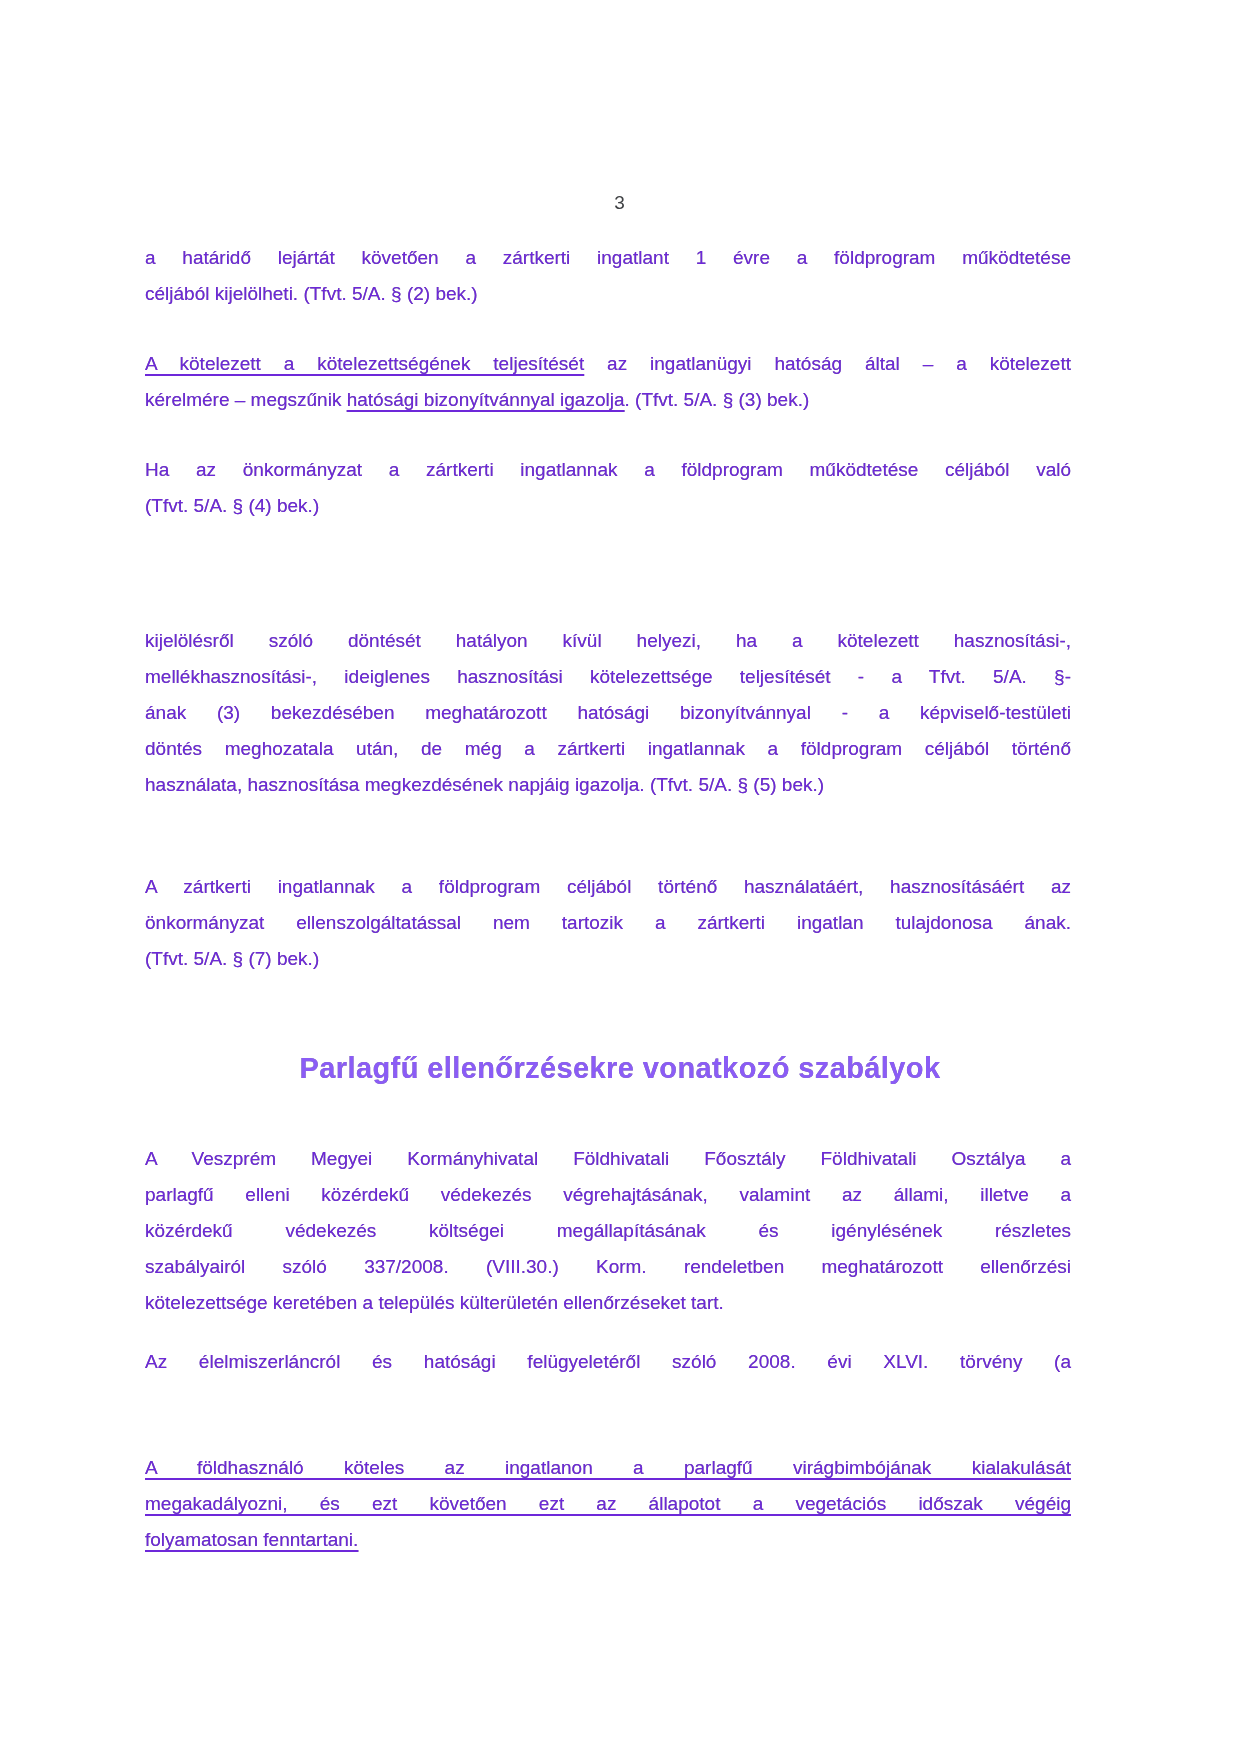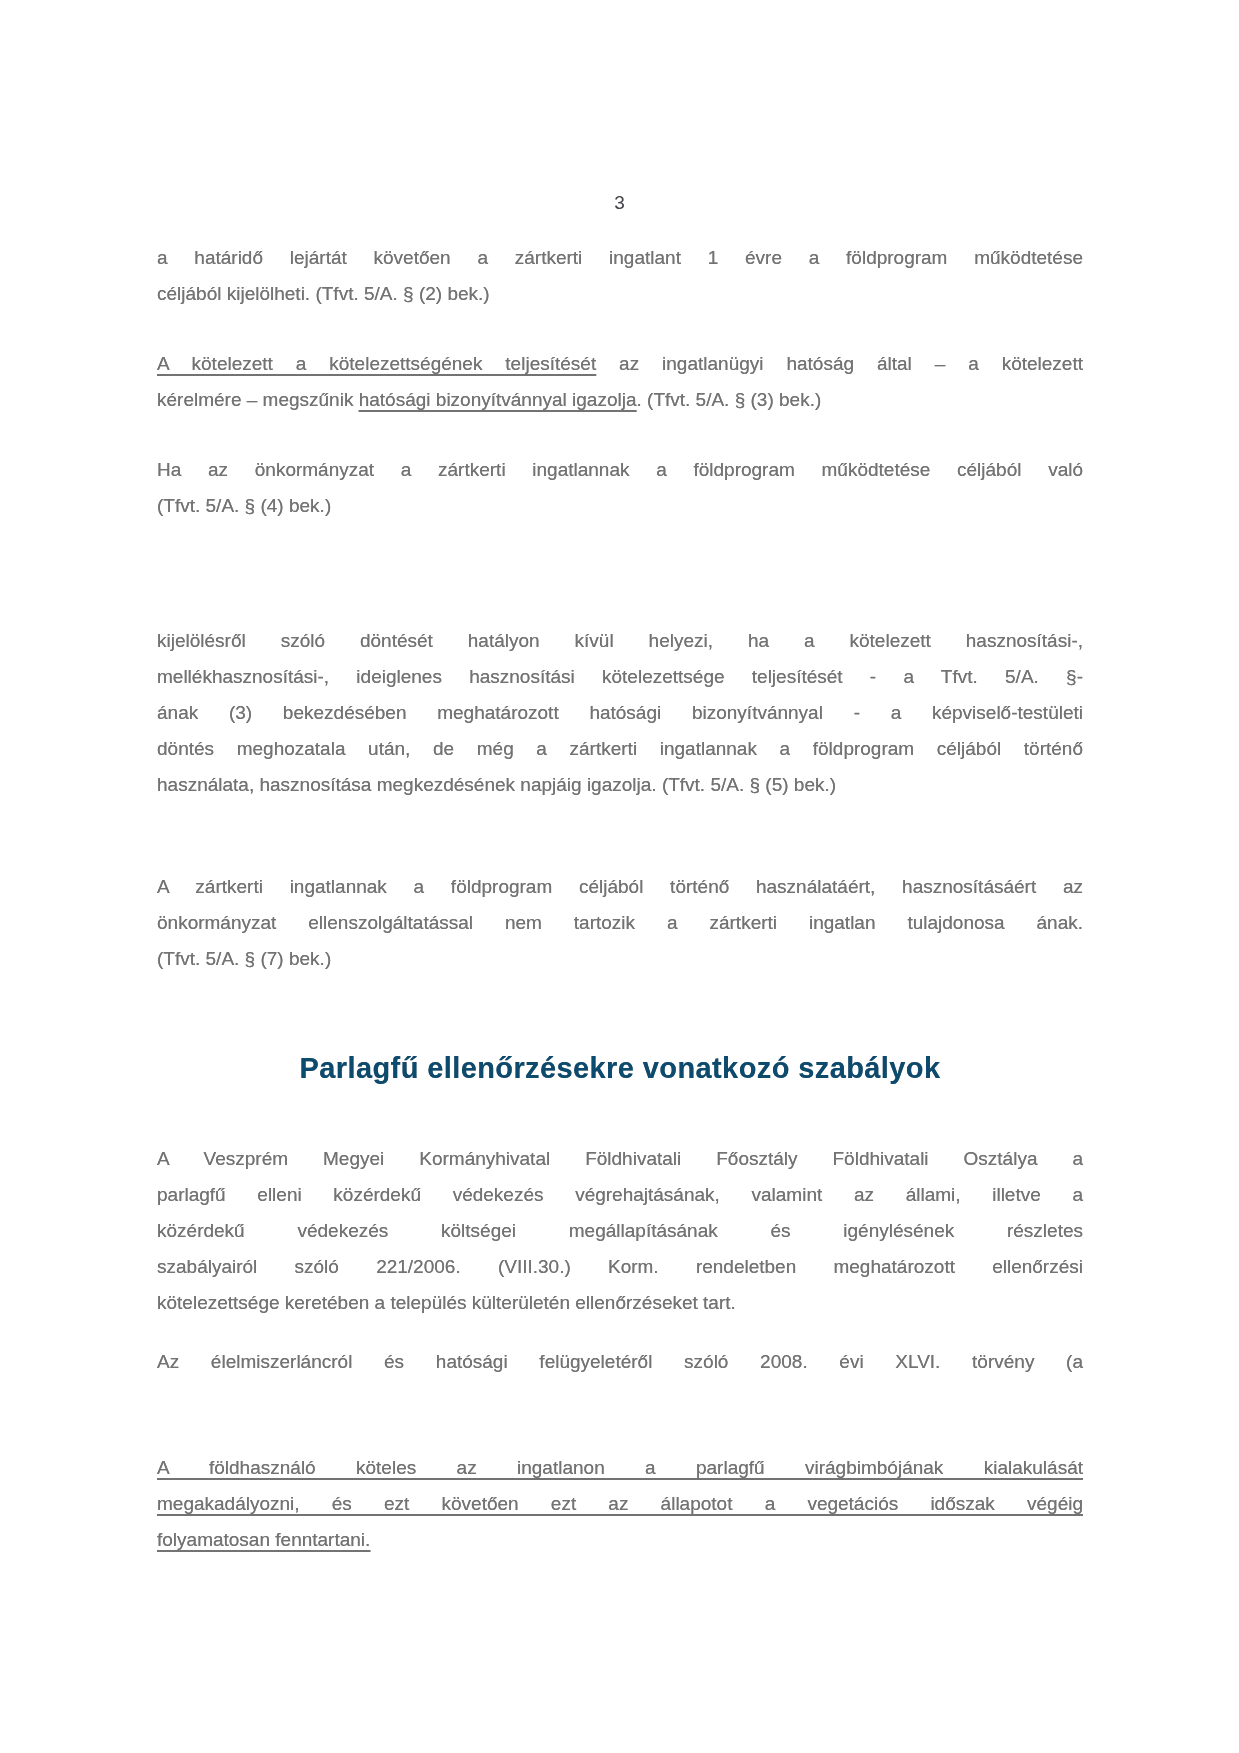--- a/index.html
+++ b/index.html
@@ -9,33 +9,33 @@
     background:#ffffff;
     overflow:hidden;
     font-family:"Liberation Sans","DejaVu Sans",sans-serif;
     color:#3f4144;
   }
   .pageno{
     position:absolute;top:190px;left:0;width:1239px;
     text-align:center;font-size:19px;line-height:26px;color:#3f4144;
   }
   .block{
-    position:absolute;left:157px;width:926px;
+    position:absolute;left:145px;width:926px;
     font-size:19px;line-height:36px;
-    color:#737373;
+    color:#6d28d9;
     text-shadow:0 0 .5px rgba(64,66,70,.65);
   }
   .line{text-align:justify;text-align-last:justify;}
   .line.last{text-align-last:left;}
   .u{text-decoration:underline;text-underline-offset:4px;text-decoration-thickness:1.5px;}
   .heading{
     position:absolute;top:1048px;left:157px;width:926px;
     text-align:center;
     font-size:29px;font-weight:bold;line-height:40px;
-    color:#0c4a6e;letter-spacing:.4px;
+    color:#8b5cf6;letter-spacing:.4px;
     text-shadow:0 0 .6px rgba(70,72,76,.7);
   }
 </style>
 </head>
 <body>
 
 <div class="page">
   <div class="pageno">3</div>
   <div class="heading">Parlagfű ellenőrzésekre vonatkozó szabályok</div>
 
@@ -60,21 +60,21 @@
     </div>
     <div class="block" style="top: 869px;">
       <div class="line"><span>A zártkerti ingatlannak a földprogram céljából történő használatáért, hasznosításáért az</span></div>
       <div class="line"><span>önkormányzat ellenszolgáltatással nem tartozik a zártkerti ingatlan tulajdonosa ának.</span></div>
       <div class="line last"><span>(Tfvt. 5/A. § (7) bek.)</span></div>
     </div>
     <div class="block" style="top: 1141px;">
       <div class="line"><span>A Veszprém Megyei Kormányhivatal Földhivatali Főosztály Földhivatali Osztálya a</span></div>
       <div class="line"><span>parlagfű elleni közérdekű védekezés végrehajtásának, valamint az állami, illetve a</span></div>
       <div class="line"><span>közérdekű védekezés költségei megállapításának és igénylésének részletes</span></div>
-      <div class="line"><span>szabályairól szóló 221/2006. (VIII.30.) Korm. rendeletben meghatározott ellenőrzési</span></div>
+      <div class="line"><span>szabályairól szóló 337/2008. (VIII.30.) Korm. rendeletben meghatározott ellenőrzési</span></div>
       <div class="line last"><span>kötelezettsége keretében a település külterületén ellenőrzéseket tart.</span></div>
     </div>
     <div class="block" style="top: 1344px;">
       <div class="line"><span>Az élelmiszerláncról és hatósági felügyeletéről szóló 2008. évi XLVI. törvény (a</span></div>
     </div>
     <div class="block" style="top: 1450px;">
       <div class="line"><span class="u">A földhasználó köteles az ingatlanon a parlagfű virágbimbójának kialakulását</span></div>
       <div class="line"><span class="u">megakadályozni, és ezt követően ezt az állapotot a vegetációs időszak végéig</span></div>
       <div class="line last"><span class="u">folyamatosan fenntartani.</span></div>
     </div>

